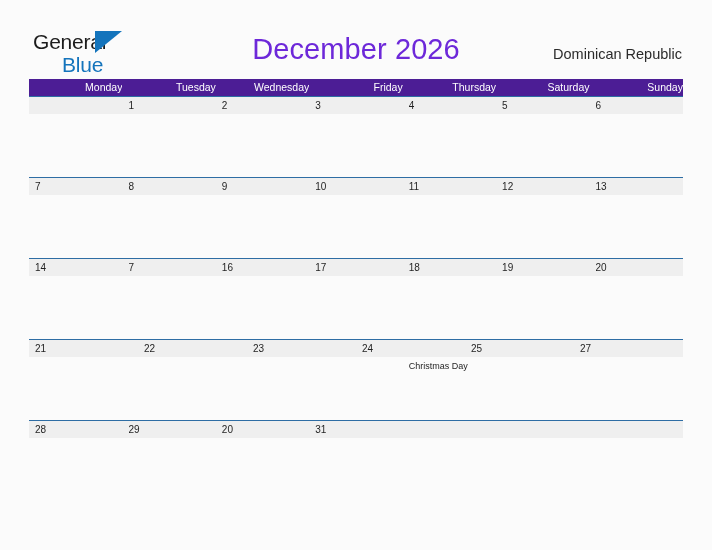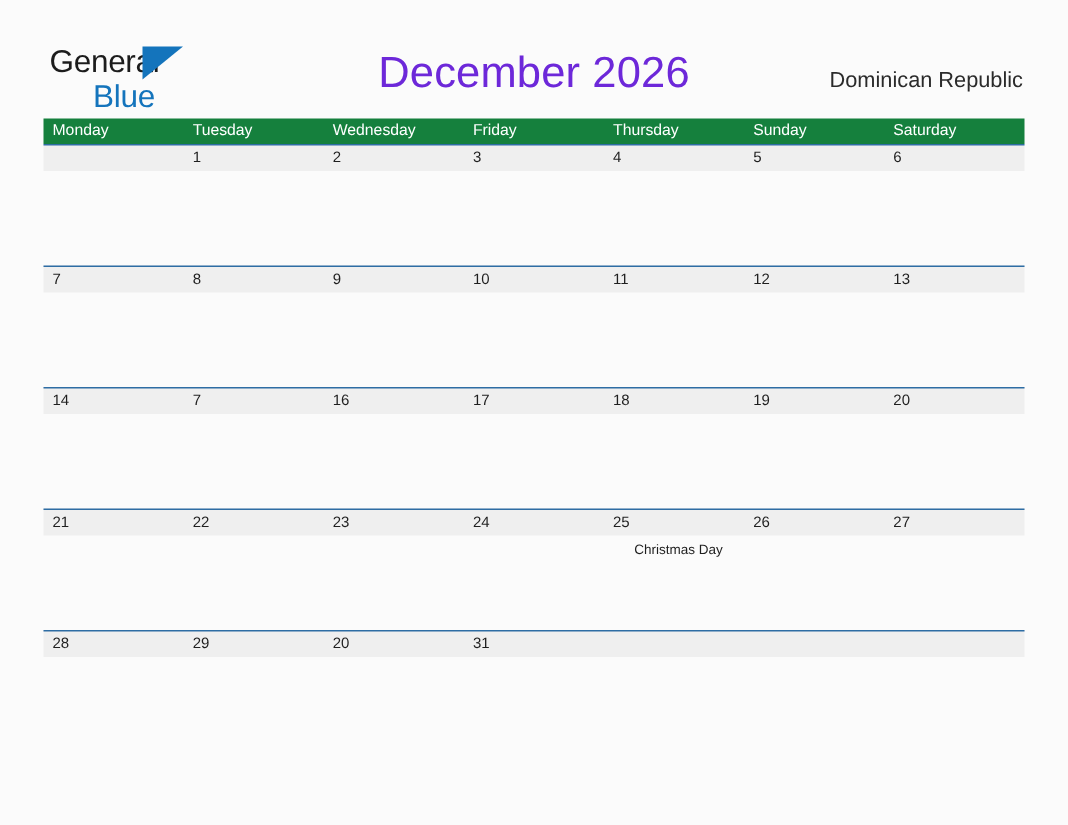--- a/index.html
+++ b/index.html
@@ -82,22 +82,23 @@
   
   .calendar {
     position: absolute;
     left: 29px;
     top: 79px;
     width: 654px;
   }
 
   .weekday-row {
     display: flex;
-    background: #15803d;
+    background: #4c1d95;
     height: 17px;
+    text-align: right;
   }
   .weekday-cell {
     flex: 1 1 0;
     color: #ffffff;
     font-size: 10.5px;
     line-height: 17px;
     padding-left: 6px;
     box-sizing: border-box;
     white-space: nowrap;
     overflow: hidden;
@@ -125,21 +126,20 @@
   .day-number {
     font-size: 10px;
     color: #1f1f1f;
     line-height: 17px;
     display: block;
   }
 
   .event-band {
     display: flex;
     height: 64px;
-    text-align: center;
   }
   .event-cell {
     flex: 1 1 0;
     box-sizing: border-box;
     padding-left: 6px;
     padding-top: 3px;
   }
   .event-text {
     font-size: 9px;
     color: #1f1f1f;
@@ -168,22 +168,22 @@
 </div>
 
 <div class="calendar">
 
   <div class="weekday-row">
     <div class="weekday-cell">Monday</div>
     <div class="weekday-cell">Tuesday</div>
     <div class="weekday-cell">Wednesday</div>
     <div class="weekday-cell">Friday</div>
     <div class="weekday-cell">Thursday</div>
+    <div class="weekday-cell">Saturday</div>
     <div class="weekday-cell">Sunday</div>
-    <div class="weekday-cell">Saturday</div>
   </div>
 
   <div class="week-row">
     <div class="date-band">
       <div class="day-cell">
           <span class="day-number"></span>
         </div>
       <div class="day-cell">
           <span class="day-number">1</span>
         </div>
@@ -337,23 +337,20 @@
       <div class="day-cell">
           <span class="day-number">23</span>
         </div>
       <div class="day-cell">
           <span class="day-number">24</span>
         </div>
       <div class="day-cell">
           <span class="day-number">25</span>
         </div>
       <div class="day-cell">
-          <span class="day-number">26</span>
-        </div>
-      <div class="day-cell">
           <span class="day-number">27</span>
         </div>
     </div>
     <div class="event-band">
       <div class="event-cell">
           <span class="event-text"></span>
         </div>
       <div class="event-cell">
           <span class="event-text"></span>
         </div>

